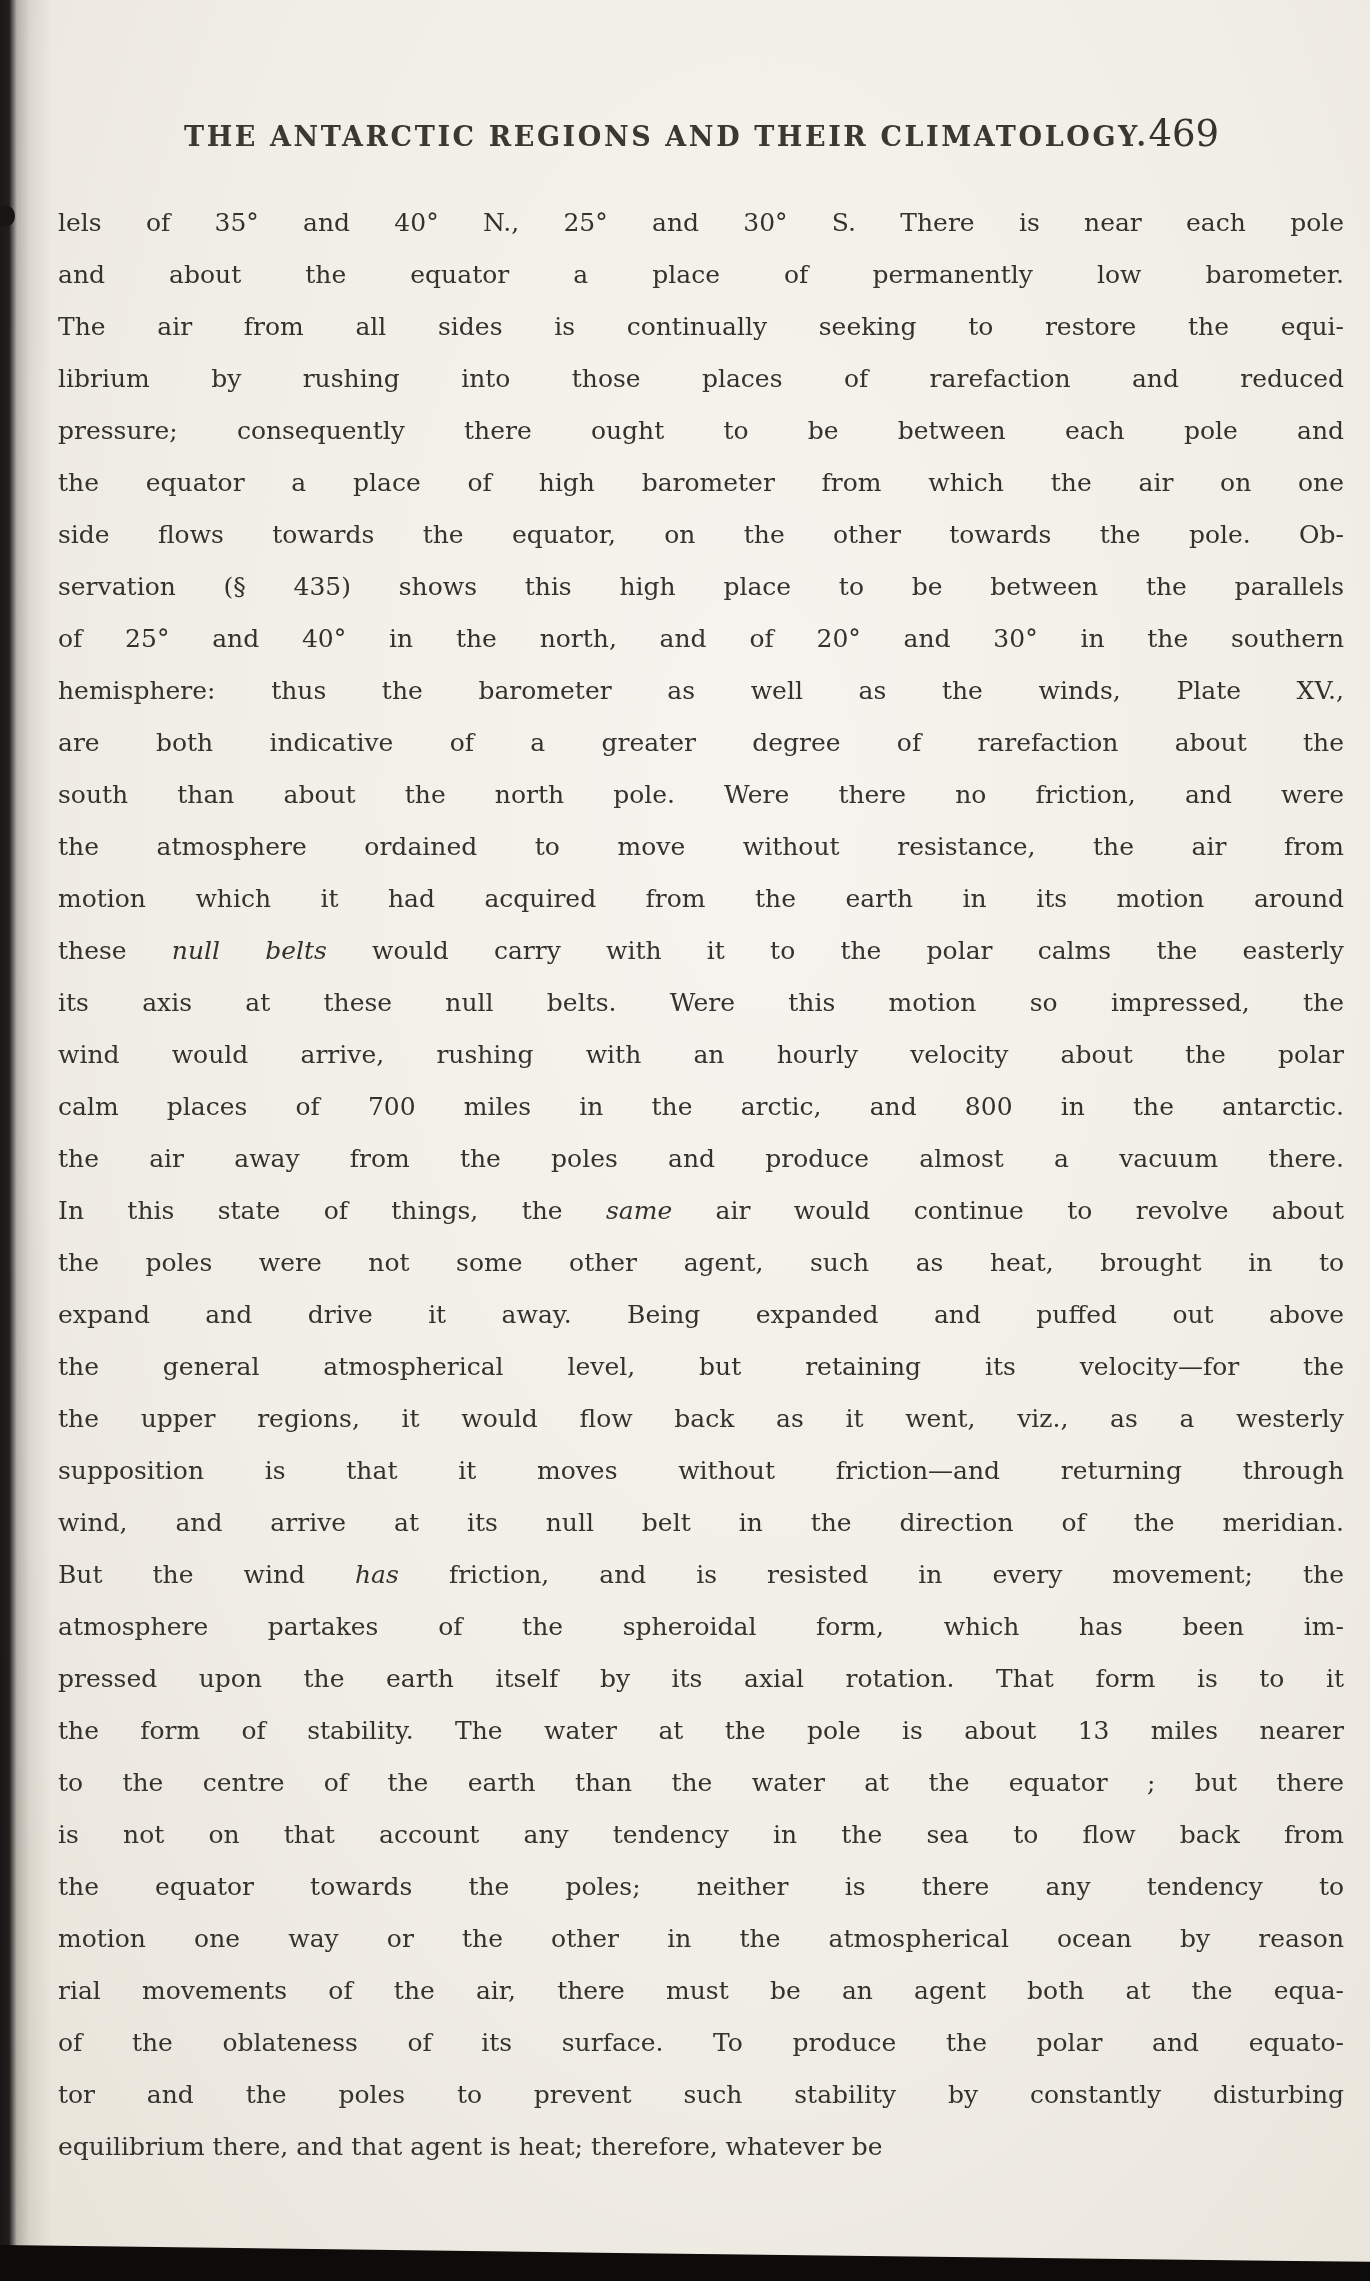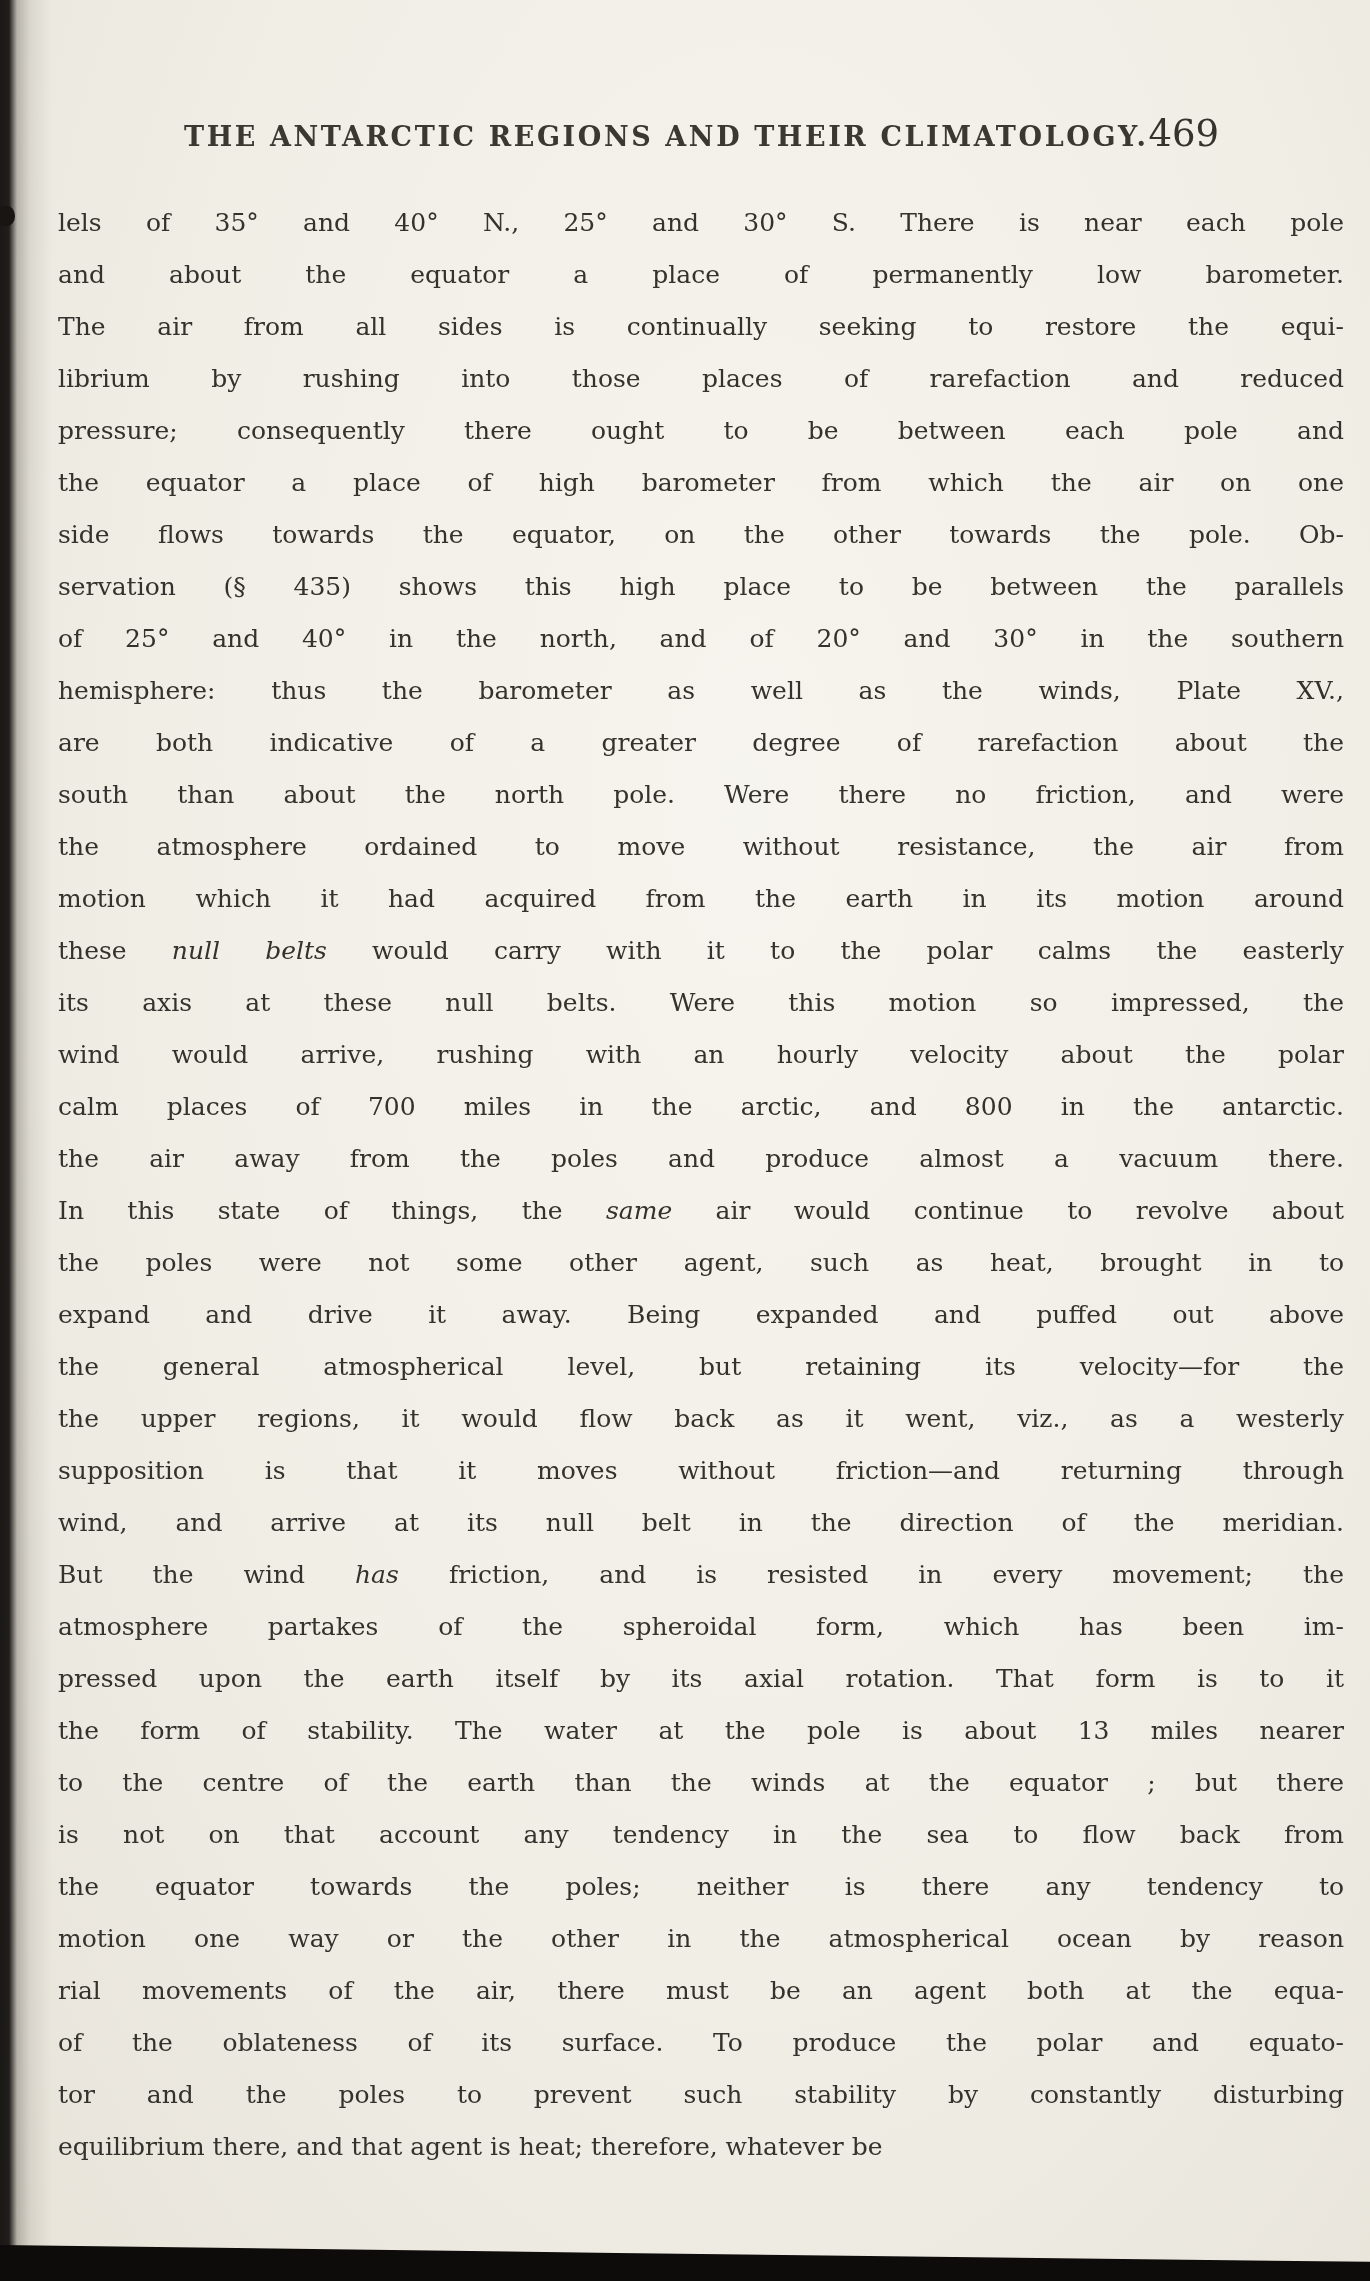--- a/index.html
+++ b/index.html
@@ -126,21 +126,21 @@
         <div class="line"><span>the poles were not some other agent, such as heat, brought in to</span></div>
         <div class="line"><span>expand and drive it away. Being expanded and puffed out above</span></div>
         <div class="line"><span>the general atmospherical level, but retaining its velocity—for the</span></div>
         <div class="line"><span>the upper regions, it would flow back as it went, viz., as a westerly</span></div>
         <div class="line"><span>supposition is that it moves without friction—and returning through</span></div>
         <div class="line"><span>wind, and arrive at its null belt in the direction of the meridian.</span></div>
         <div class="line"><span>But the wind </span><i>has</i><span> friction, and is resisted in every movement; the</span></div>
         <div class="line"><span>atmosphere partakes of the spheroidal form, which has been im-</span></div>
         <div class="line"><span>pressed upon the earth itself by its axial rotation. That form is to it</span></div>
         <div class="line"><span>the form of stability. The water at the pole is about 13 miles nearer</span></div>
-        <div class="line"><span>to the centre of the earth than the winds at the equator ; but there</span></div>
+        <div class="line"><span>to the centre of the earth than the water at the equator ; but there</span></div>
         <div class="line"><span>is not on that account any tendency in the sea to flow back from</span></div>
         <div class="line"><span>the equator towards the poles; neither is there any tendency to</span></div>
         <div class="line"><span>motion one way or the other in the atmospherical ocean by reason</span></div>
         <div class="line"><span>rial movements of the air, there must be an agent both at the equa-</span></div>
         <div class="line"><span>of the oblateness of its surface. To produce the polar and equato-</span></div>
         <div class="line"><span>tor and the poles to prevent such stability by constantly disturbing</span></div>
         <div class="line line-last"><span>equilibrium there, and that agent is heat; therefore, whatever be</span></div>
       </div>
   </div>
 </div>

